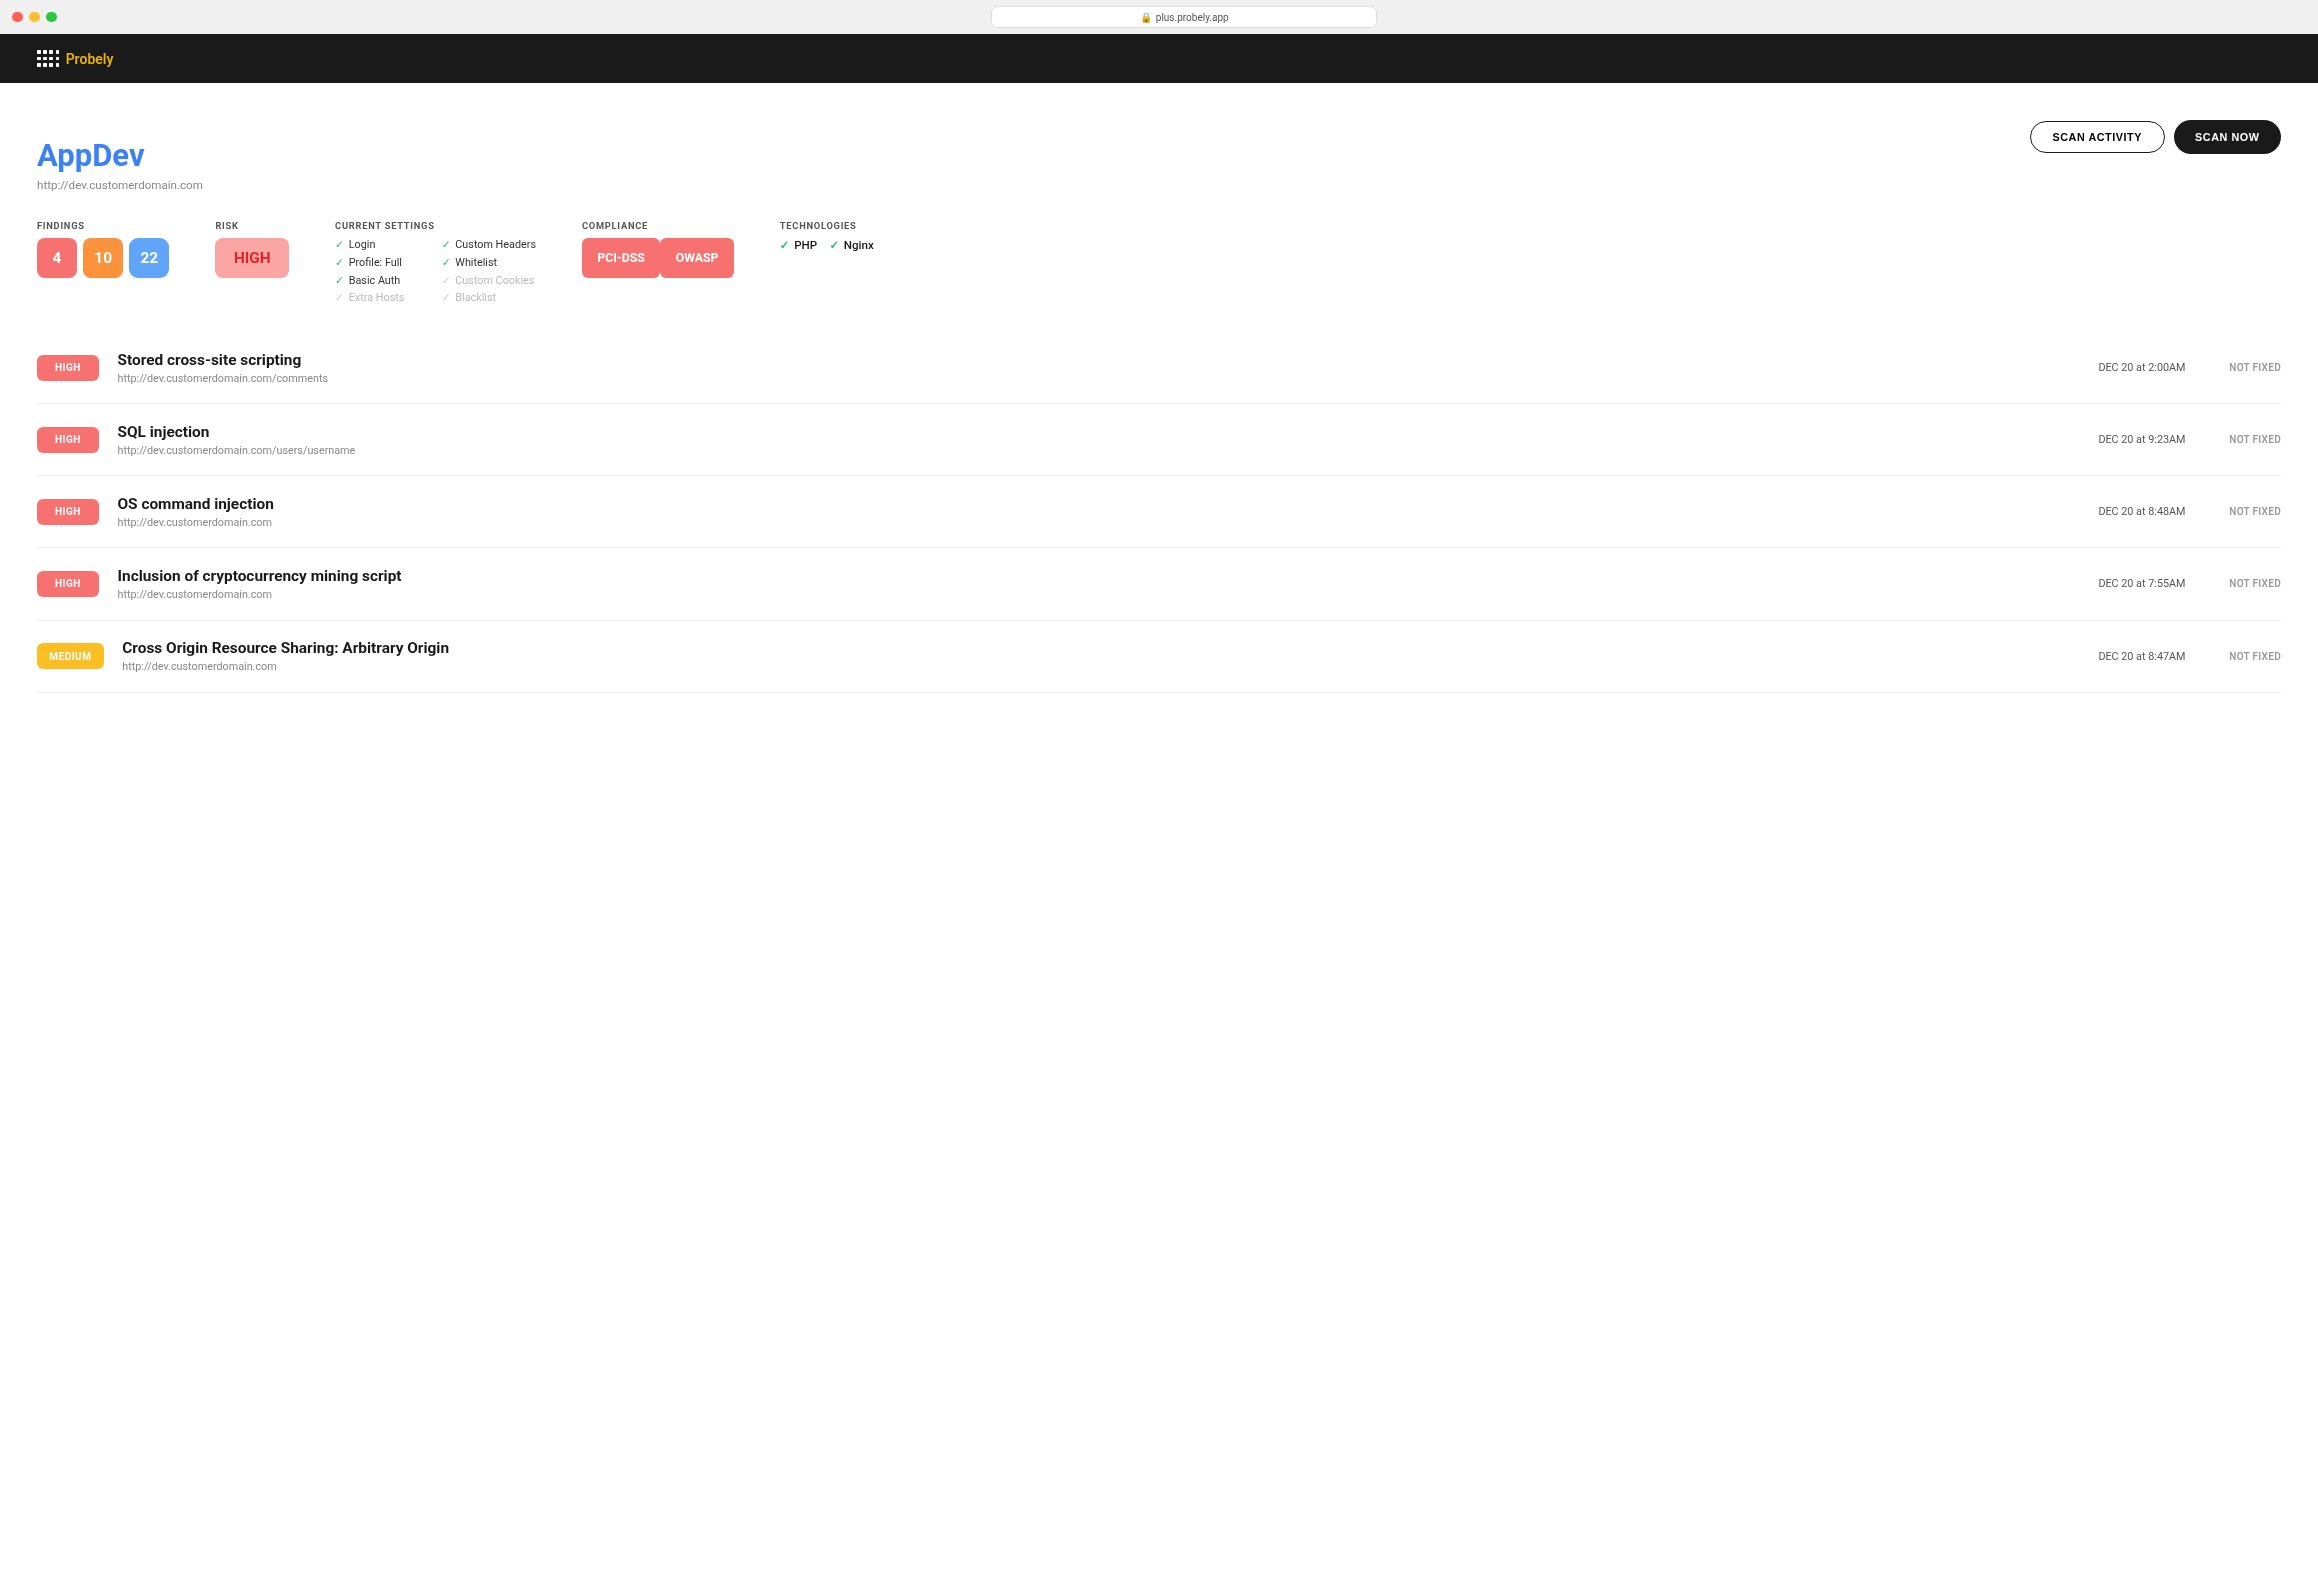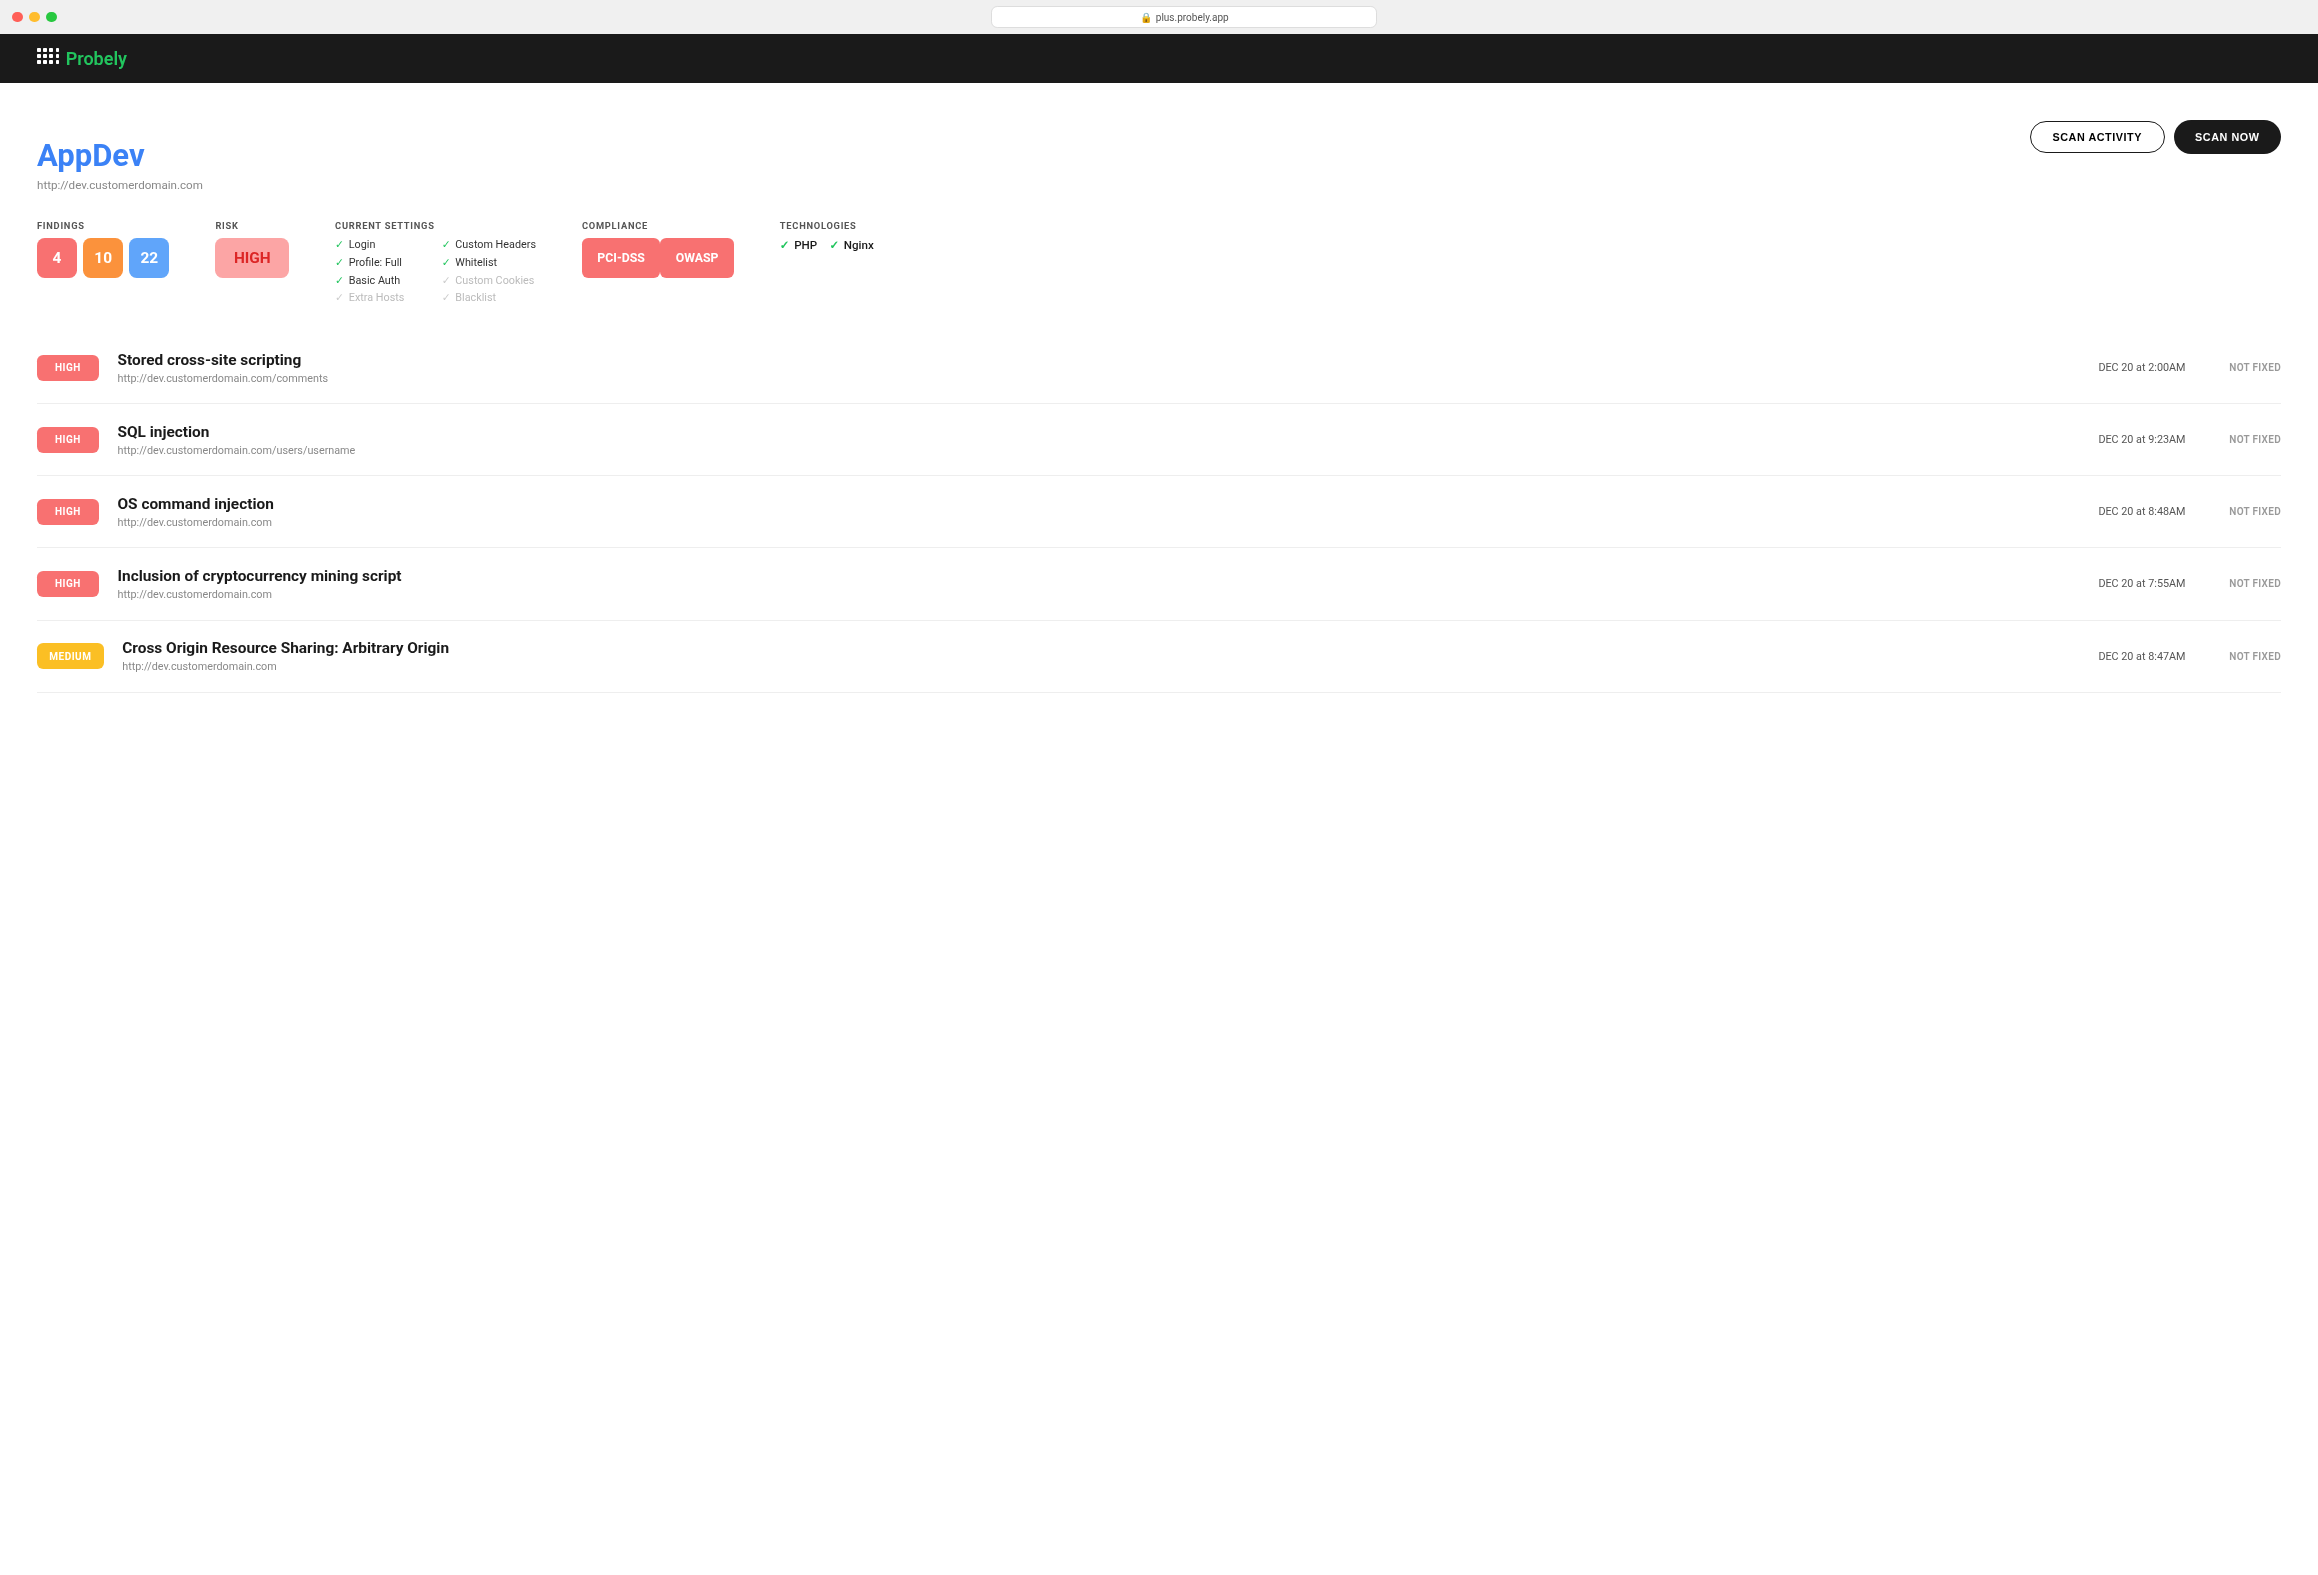--- a/index.html
+++ b/index.html
@@ -36,25 +36,25 @@
 
     
     .top-nav {
       background: #1a1a1a;
       height: 49px;
       display: flex;
       align-items: center;
       padding: 0 37px;
     }
     .logo {
-      color: #22c55e;
-      font-size: 18px;
+      color: #eab308;
+      font-size: 14px;
       font-weight: 600;
       display: flex;
-      align-items: flex-start;
+      align-items: flex-end;
       gap: 6.2px;
     }
     .logo-dots {
       display: grid;
       grid-template-columns: repeat(4, 3.9px);
       gap: 2.3px;
     }
     .logo-dot { width: 3.9px; height: 3.9px; background: #fff; border-radius: 0.8px; }
 
     
@@ -104,21 +104,21 @@
     .stats-label { font-size: 9.3px; font-weight: 700; letter-spacing: 0.08em; color: #555; text-transform: uppercase; }
     .findings-badges { display: flex; gap: 6.2px; }
     .badge {
       width: 40px; height: 40px;
       border-radius: 7.7px;
       display: flex; align-items: center; justify-content: center;
       font-size: 15.4px; font-weight: 700; color: #fff;
     }
     .badge-red { background: #f87171; }
     .badge-orange { background: #fb923c; }
-    .badge-blue { background: #60a5fa; }
+    .badge-blue { background: #60a5fa; border-radius: 9px; }
     .risk-badge {
       background: #fca5a5;
       border-radius: 7.7px;
       padding: 7.7px 18.5px;
       font-size: 15.4px;
       font-weight: 700;
       color: #dc2626;
       height: 40px;
       display: flex;
       align-items: center;

